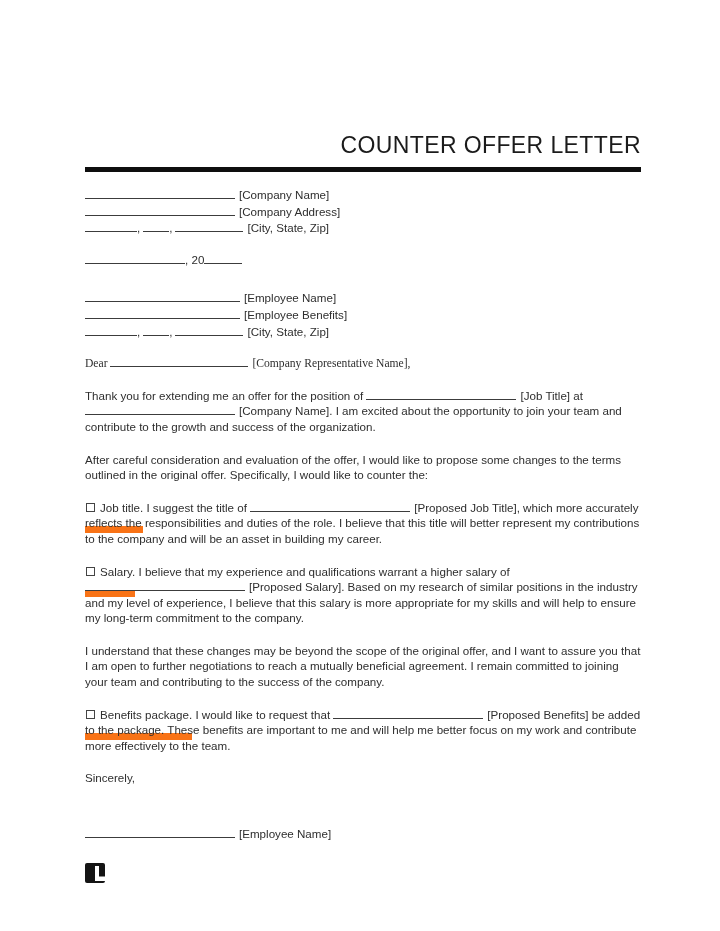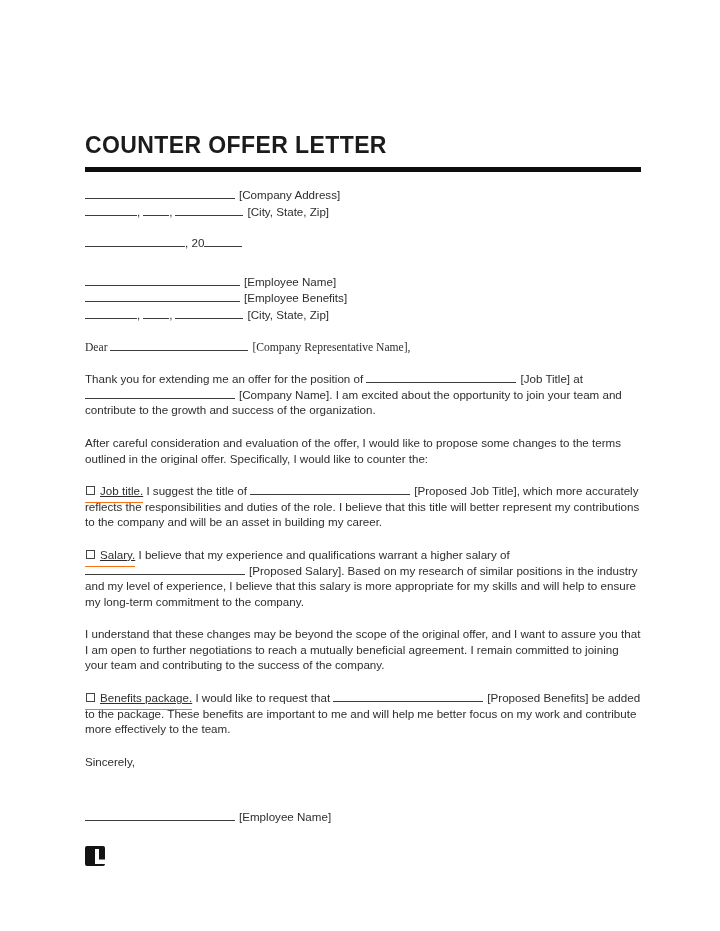--- a/index.html
+++ b/index.html
@@ -3,61 +3,64 @@
 <meta charset="utf-8">
 <style>
   html, body { margin:0; padding:0; background:#ffffff; }
   .page {
     position:relative; width:720px; height:931px; background:#ffffff;
     font-family:"Liberation Sans", sans-serif; color:#2e2e2e; overflow:hidden;
   }
   .doc { position:absolute; left:85px; top:132px; width:556px; font-size:11.6px; line-height:15.6px; }
 
   .title {
-    margin:0 0 8px 0; text-align:left; font-size:23px; line-height:27px;
-    font-weight:bold; letter-spacing:0.4px; color:#1b1b1b;
+    margin:0 0 8px 0; text-align:right; font-size:23px; line-height:27px;
+    font-weight:normal; letter-spacing:0.4px; color:#1b1b1b;
   }
   .rule { height:5px; background:#0e0e0e; margin:0 0 15px 0; }
 
   .blank {
     display:inline-block; height:11px; border-bottom:1px solid #3c3c3c;
     vertical-align:baseline; margin:0 4px 0 0;
   }
   .w150 { width:150px; } .w155 { width:155px; } .w138 { width:138px; }
   .w160 { width:160px; } .w100 { width:100px; } .w38 { width:38px; }
   .w52 { width:52px; } .w26 { width:26px; } .w68 { width:68px; }
   .nm { margin-right:0; }
 
   .addr { margin:0 0 15px 0; }
   .addr .line { line-height:16.6px; }
   .dateline { margin:0 0 22px 0; line-height:16.6px; }
   .salutation { margin:0 0 15px 0; line-height:16.6px;font-family:Liberation Serif, serif; }
   .para { margin:0 0 17px 0; }
   .comma { margin-right:3px; }
 
-  .lead { border-bottom:1px solid #f97316; padding-bottom:5px;text-decoration:underline; }
+  .lead { border-bottom:7px solid #f97316; padding-bottom:12px; }
   .cbx {
     display:inline-block; width:7px; height:7px; border:1px solid #444;
     margin:0 5px 1px 1px; vertical-align:-1px; background:#fff;
   }
 
   .sig-block { margin-top:24px; margin-bottom:20px; }
   .closing { margin:0 0 40px 0; }
   .logo { margin-top:2px; }
 </style>
 </head>
 <body>
 
 <div class="page">
   <div class="doc">
 
     <h1 class="title">COUNTER OFFER LETTER</h1>
     <div class="rule"></div>
 
     <div class="addr">
+      <div class="line">
+        <span class="blank w150"></span><span>[Company Name]</span>
+      </div>
       <div class="line">
         <span class="blank w150"></span><span>[Company Address]</span>
       </div>
       <div class="line">
         <span class="blank w52 nm"></span><span class="comma">,</span><span class="blank w26 nm"></span><span class="comma">,</span><span class="blank w68"></span><span>[City, State, Zip]</span>
       </div>
     </div>
 
     <div class="dateline">
       <span class="blank w100 nm"></span><span>, 20</span><span class="blank w38"></span>

